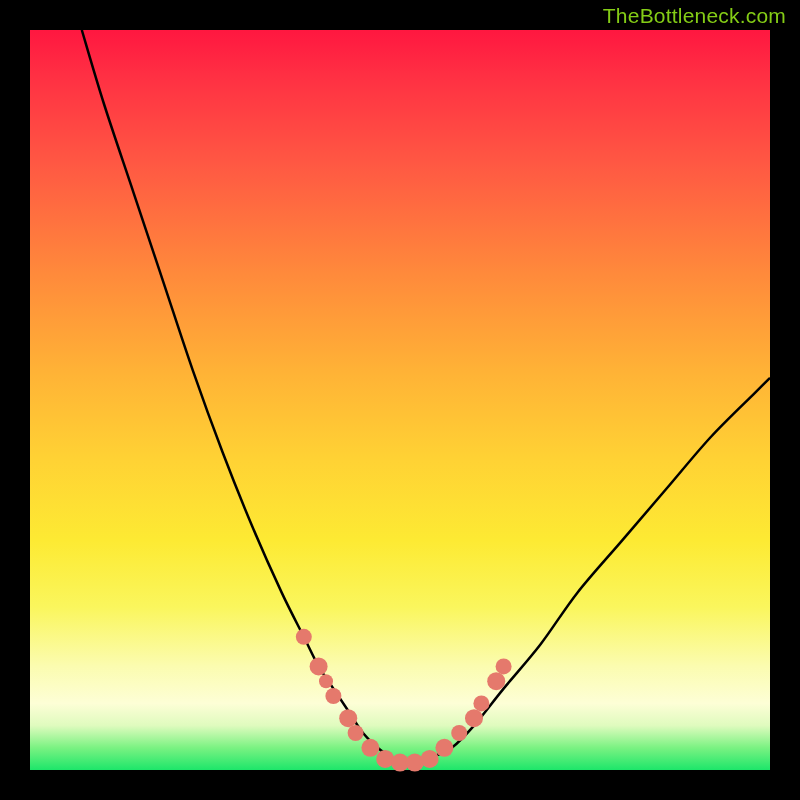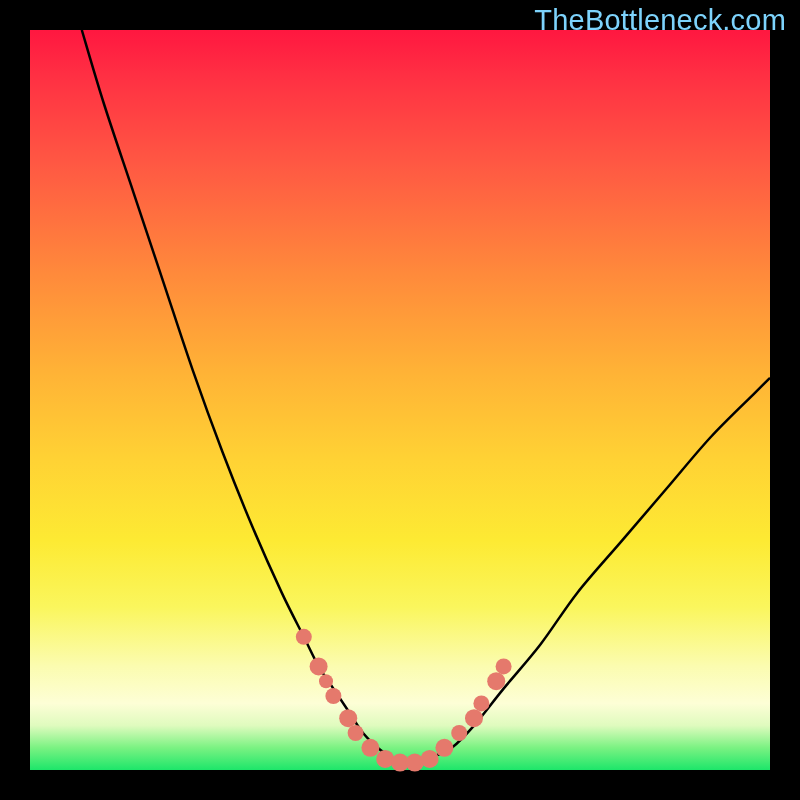--- a/index.html
+++ b/index.html
@@ -29,22 +29,22 @@
       #fbfcb0 86%,
       #fdfed6 91%,
       #dffbbe 94%,
       #7af282 97%,
       #1de66a 100%);
   }
   .watermark {
     position: absolute;
     top: 4px;
     right: 14px;
-    color: #7dd3fc;
-    font-size: 29px;
+    color: #84cc16;
+    font-size: 21px;
     letter-spacing: 0.2px;
     z-index: 10;
   }
   svg.plot {
     position: absolute;
     left: 0;
     top: 0;
     width: 740px;
     height: 740px;
     overflow: visible;

